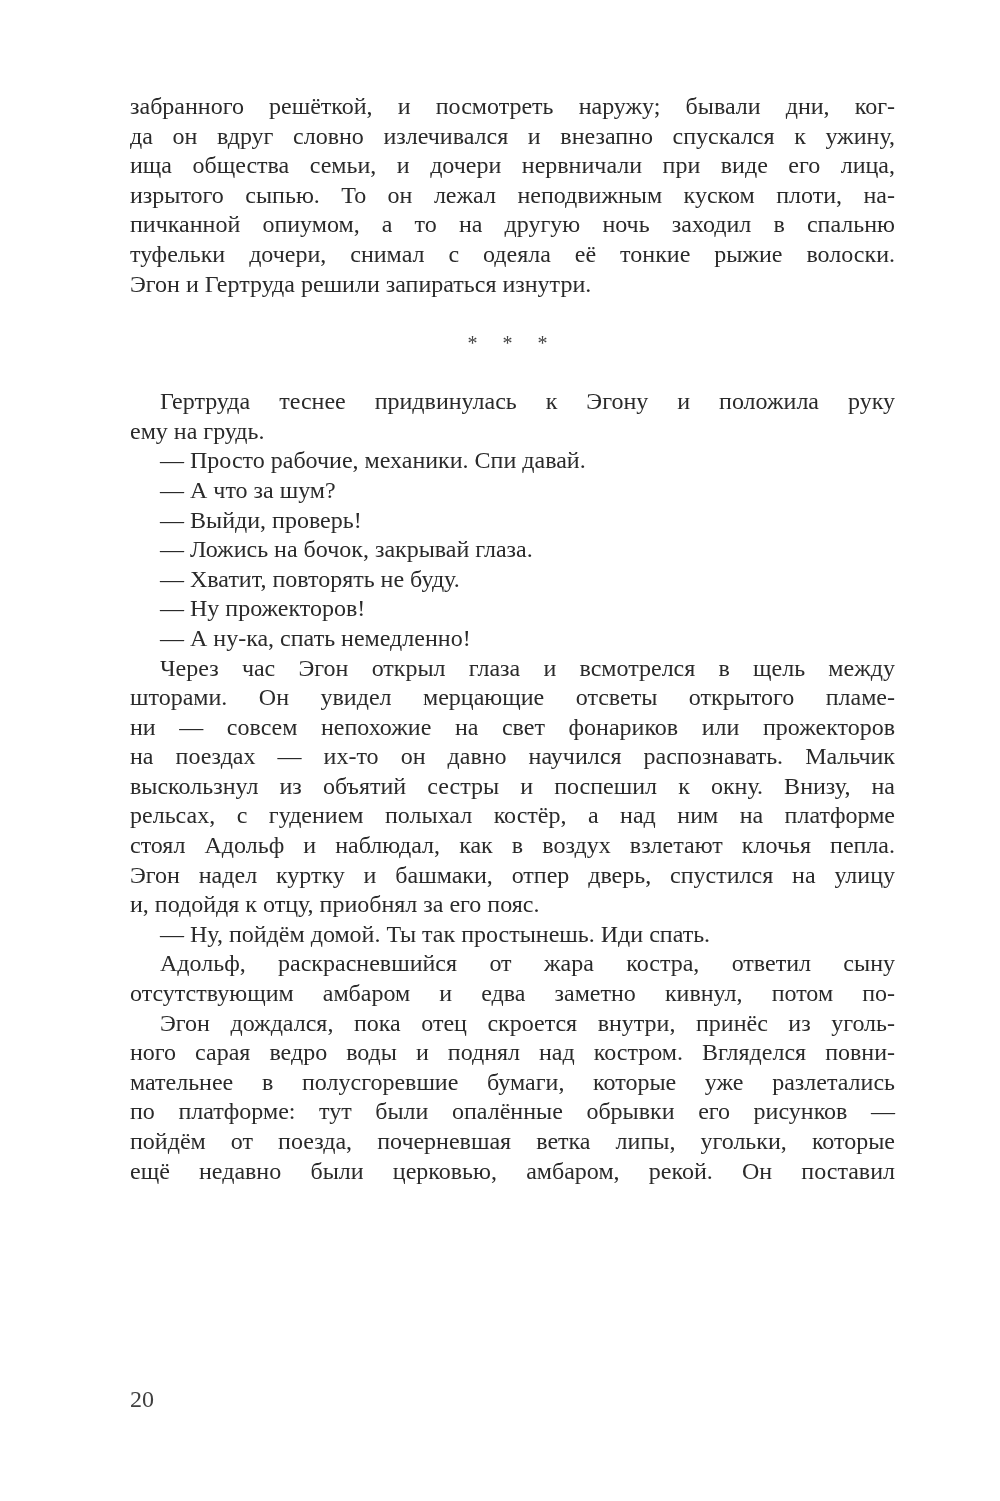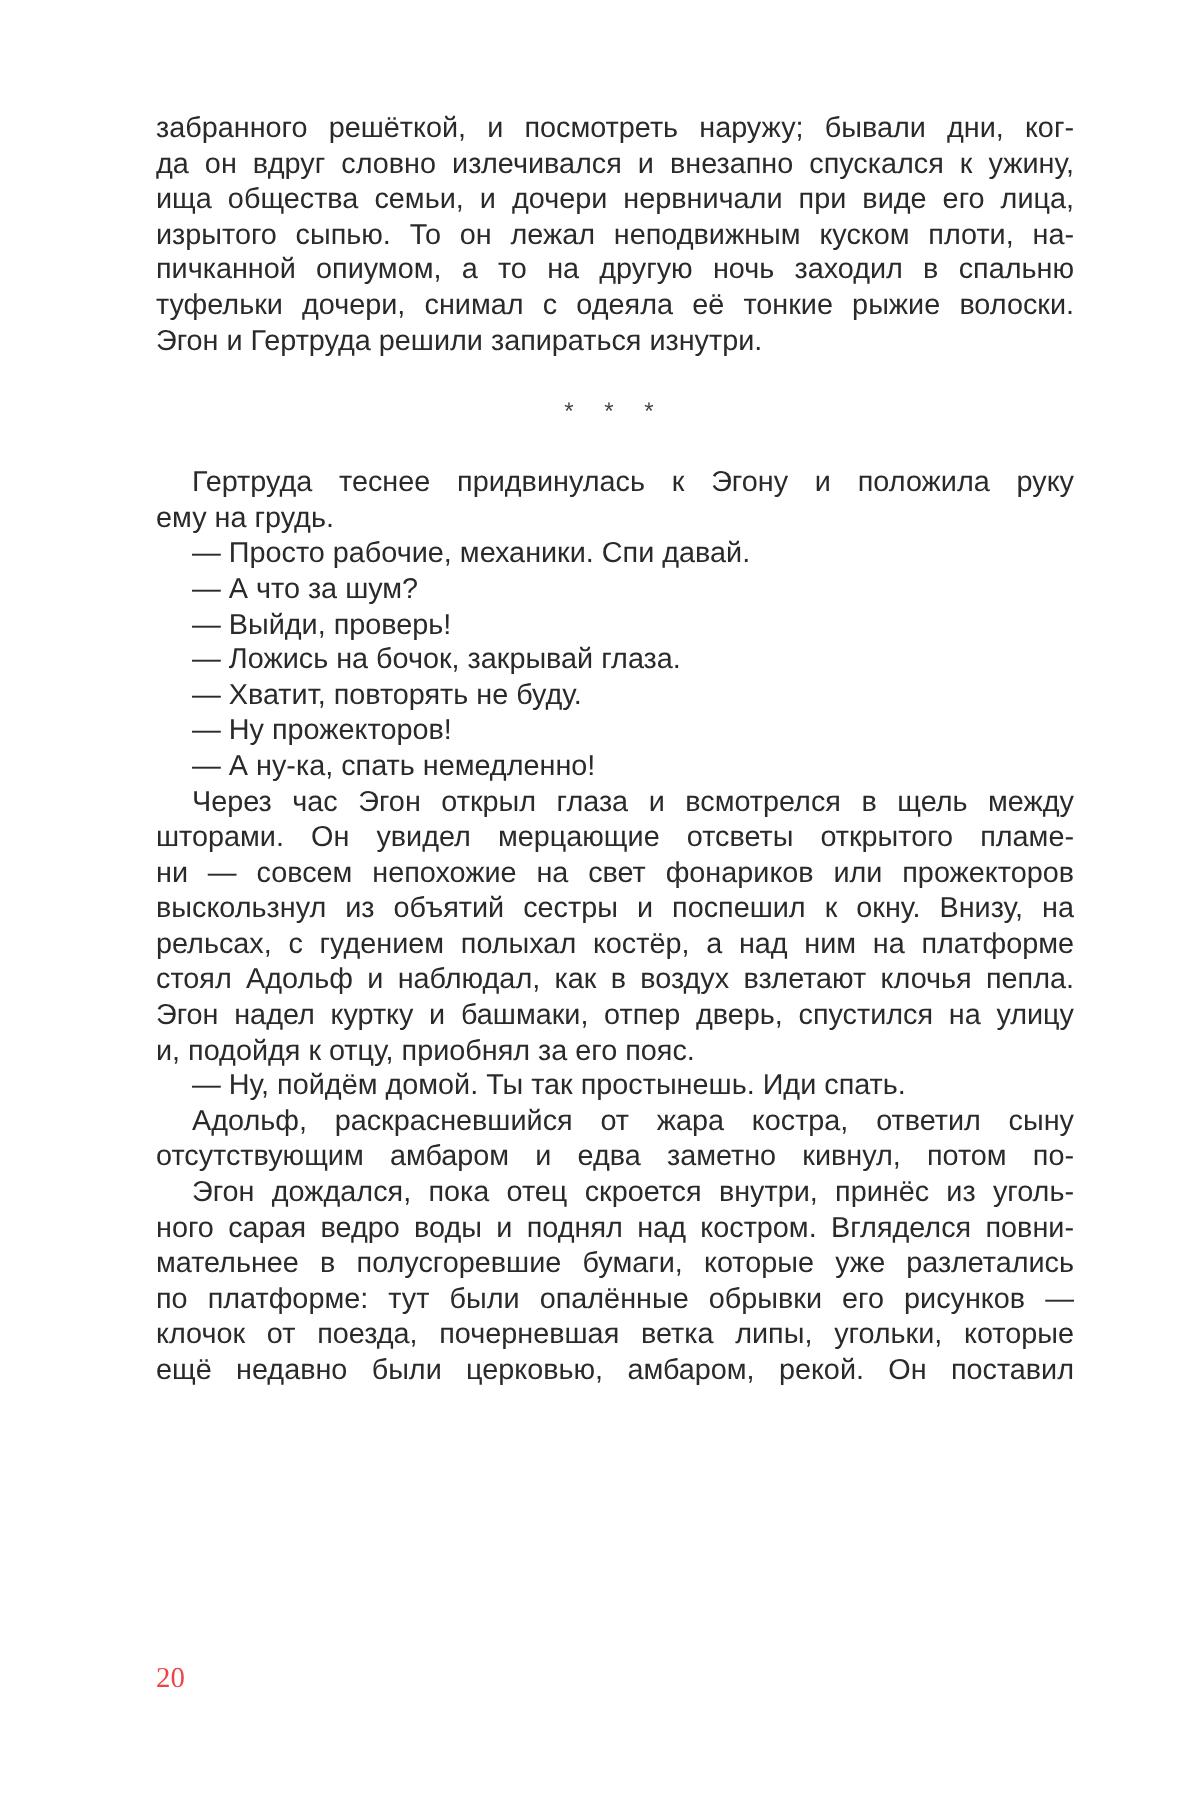--- a/index.html
+++ b/index.html
@@ -1,30 +1,30 @@
 <!DOCTYPE html>
 <html><head>
   <meta charset="utf-8">
   <style>
     html, body { margin: 0; padding: 0; background: #ffffff; }
     body { width: 1000px; height: 1501px; position: relative; overflow: hidden; }
     .page {
       position: absolute; left: 130px; top: 92px; width: 765px;
-      font-family: Liberation Sans, sans-serif;
+      font-family: Liberation Serif, serif;
       font-size: 24px; line-height: 29.6px; color: #2a2a2a;
     }
     .line { white-space: nowrap; display: block; height: 29.6px; }
     .just { text-align: justify; text-align-last: justify; }
     .indent { padding-left: 30px; }
     .dlg-flush { margin-left: -8px; }
     .sep { text-align: center; letter-spacing: 10px; height: 88px; line-height: 88px; padding-top: 0; color: #444; font-size: 20px; }
     .pagenum {
       position: absolute; left: 130px; top: 1386px;
       font-family: "Liberation Serif", "DejaVu Serif", serif;
-      font-size: 24px; color: #ef4444;
+      font-size: 24px; color: #404040;
     }
   </style>
 </head>
 <body>
 
 <div class="page">
   <div>
     <span class="line just">забранного решёткой, и посмотреть наружу; бывали дни, ког-</span>
     <span class="line just">да он вдруг словно излечивался и внезапно спускался к ужину,</span>
     <span class="line just">ища общества семьи, и дочери нервничали при виде его лица,</span>
@@ -49,37 +49,38 @@
     <span class="line indent">— Ложись на бочок, закрывай глаза.</span>
     <span class="line indent">— Хватит, повторять не буду.</span>
     <span class="line indent">— Ну прожекторов!</span>
     <span class="line indent">— А ну-ка, спать немедленно!</span>
   </div>
 
   <div>
     <span class="line just indent">Через час Эгон открыл глаза и всмотрелся в щель между</span>
     <span class="line just">шторами. Он увидел мерцающие отсветы открытого пламе-</span>
     <span class="line just">ни — совсем непохожие на свет фонариков или прожекторов</span>
+    <span class="line just">на поездах — их-то он давно научился распознавать. Мальчик</span>
     <span class="line just">выскользнул из объятий сестры и поспешил к окну. Внизу, на</span>
     <span class="line just">рельсах, с гудением полыхал костёр, а над ним на платформе</span>
     <span class="line just">стоял Адольф и наблюдал, как в воздух взлетают клочья пепла.</span>
     <span class="line just">Эгон надел куртку и башмаки, отпер дверь, спустился на улицу</span>
     <span class="line">и, подойдя к отцу, приобнял за его пояс.</span>
   </div>
 
   <span class="line indent">— Ну, пойдём домой. Ты так простынешь. Иди спать.</span>
 
   <div>
     <span class="line just indent">Адольф, раскрасневшийся от жара костра, ответил сыну</span>
     <span class="line just">отсутствующим амбаром и едва заметно кивнул, потом по-</span>
   </div>
 
   <div>
     <span class="line just indent">Эгон дождался, пока отец скроется внутри, принёс из уголь-</span>
     <span class="line just">ного сарая ведро воды и поднял над костром. Вгляделся повни-</span>
     <span class="line just">мательнее в полусгоревшие бумаги, которые уже разлетались</span>
     <span class="line just">по платформе: тут были опалённые обрывки его рисунков —</span>
-    <span class="line just">клочок от поезда, почерневшая ветка липы, угольки, которые</span>
+    <span class="line just">пойдём от поезда, почерневшая ветка липы, угольки, которые</span>
     <span class="line just">ещё недавно были церковью, амбаром, рекой. Он поставил</span>
   </div>
 </div>
 
 <div class="pagenum">20</div>
 
 </body></html>

